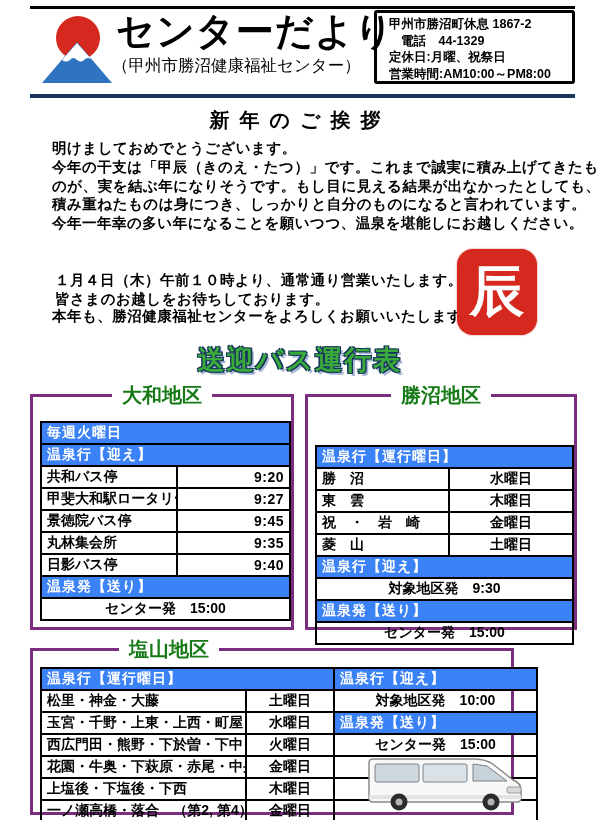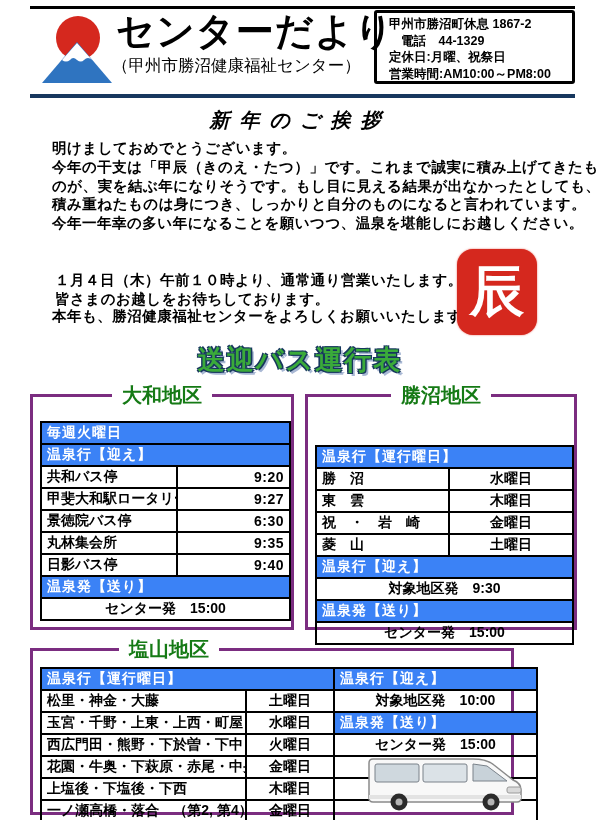--- a/index.html
+++ b/index.html
@@ -14,21 +14,21 @@
   .subtitle { position:absolute; left:112px; top:55px; font-size:16.5px; font-weight:400; white-space:nowrap; }
   .infobox {
     position:absolute; left:374px; top:10px; width:201px; height:74px; box-sizing:border-box;
     border:3px solid #000; border-radius:3px; padding:3px 12px;
     font-size:12.5px; font-weight:bold; line-height:16.5px; white-space:nowrap;
   }
   .infobox .indent { padding-left:12px; }
   .navline { position:absolute; left:30px; top:94px; width:545px; height:4px; background:#17375e; }
 
   .greet-title { position:absolute; left:0; top:107px; width:100%; text-align:center;
-    font-size:20px; font-weight:bold; letter-spacing:10px;font-style:italic; }
+    font-size:20px; font-weight:bold; letter-spacing:10px; }
   .para { position:absolute; left:52px; top:139px; font-size:14.5px; font-weight:600;
     line-height:18.8px; letter-spacing:0.5px; white-space:nowrap; }
   .notice { position:absolute; left:55px; top:251px; font-size:14.5px; font-weight:600;
     line-height:19px; letter-spacing:0.5px; white-space:nowrap;margin-top:20px; }
   .closing { position:absolute; left:52px; top:307px; font-size:14.5px; font-weight:600;
     letter-spacing:0.5px; white-space:nowrap; }
   .seal {
     position:absolute; left:457px; top:249px; width:80px; height:86px;
     background:#d5281e; border-radius:16px;
     display:flex; align-items:center; justify-content:center;
@@ -132,21 +132,21 @@
       <tr>
         <td class="name">共和バス停</td>
         <td class="time">9:20</td>
           </tr>
       <tr>
         <td class="name">甲斐大和駅ロータリー</td>
         <td class="time">9:27</td>
           </tr>
       <tr>
         <td class="name">景徳院バス停</td>
-        <td class="time">6:30</td>
+        <td class="time">9:45</td>
           </tr>
       <tr>
         <td class="name">丸林集会所</td>
         <td class="time">9:35</td>
           </tr>
       <tr>
         <td class="name">日影バス停</td>
         <td class="time">9:40</td>
           </tr>
       <tr>

